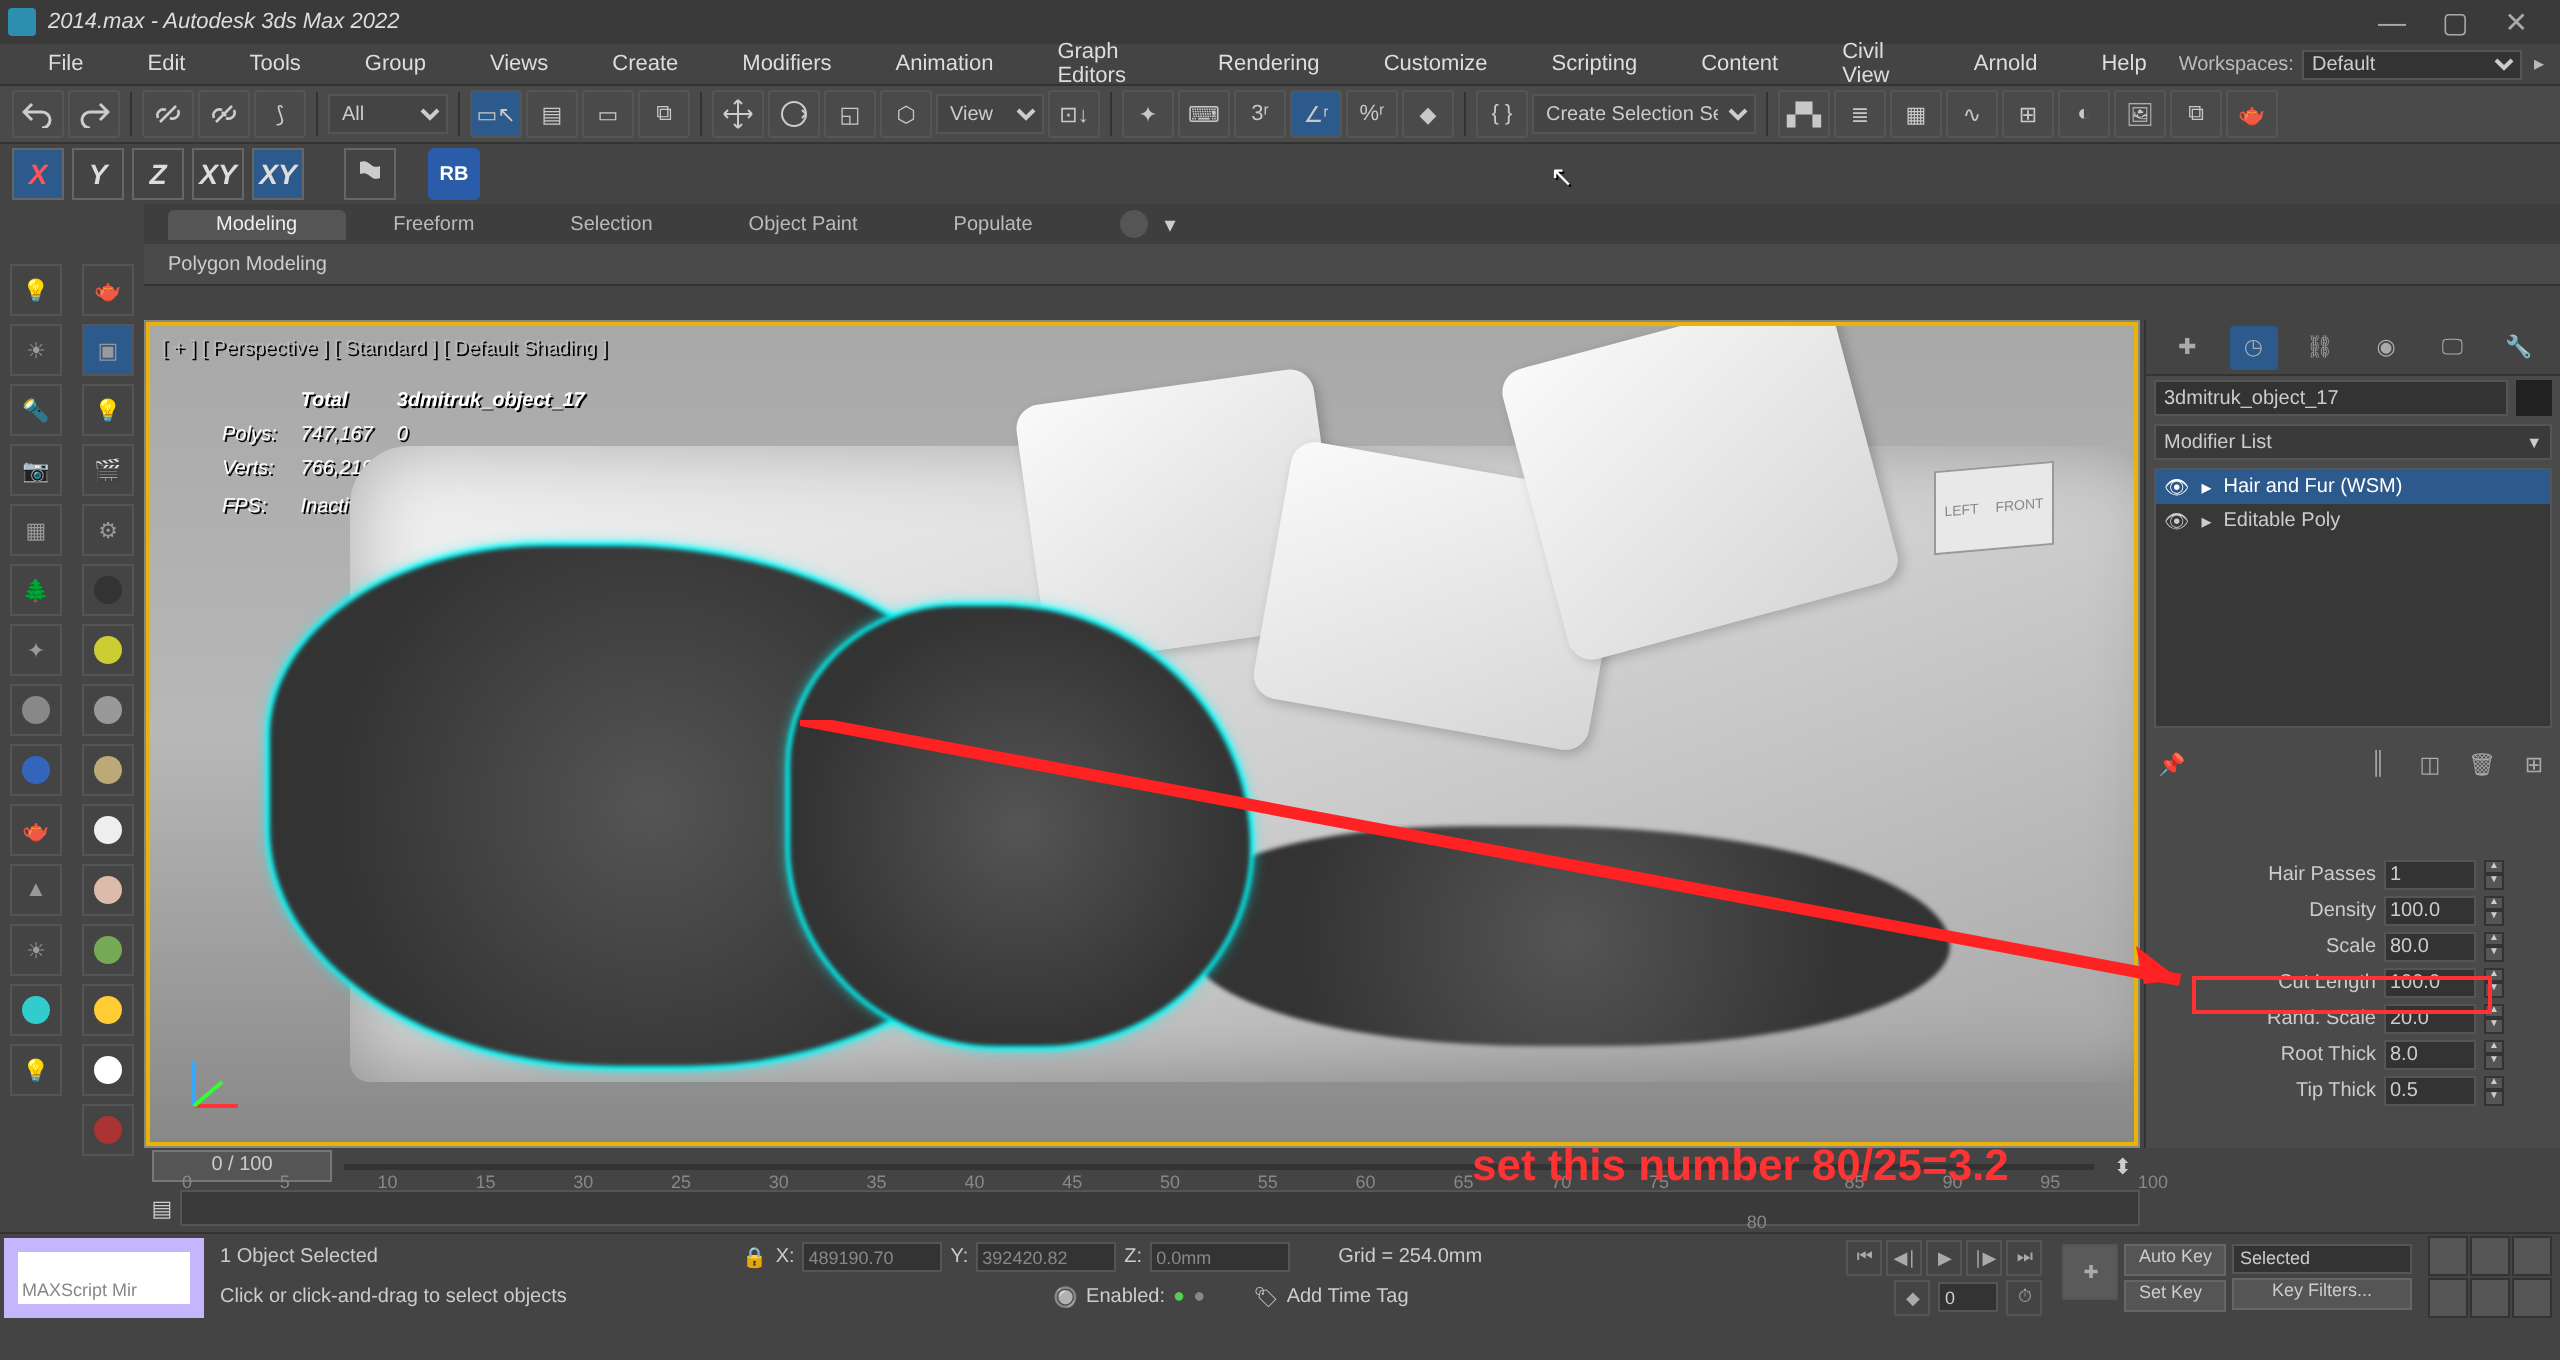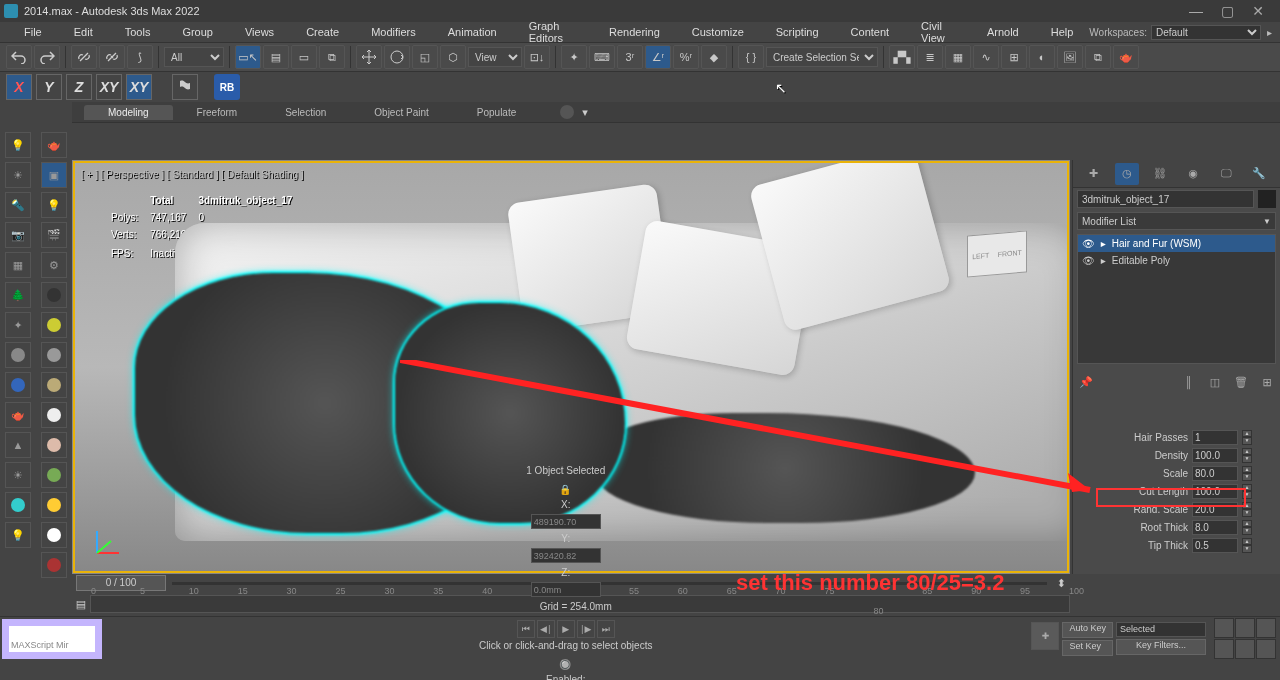--- a/index.html
+++ b/index.html
@@ -1,21 +1,21 @@
 <!DOCTYPE html>
 <html><head>
 <meta charset="utf-8">
 <style>
 * { margin:0; padding:0; box-sizing:border-box; font-family:"Segoe UI",Arial,sans-serif; user-select:none; }
 body { width:1280px; height:680px; background:#444; color:#ccc; font-size:11px; overflow:hidden; position:relative; }
 
 
 .titlebar { height:22px; background:#3a3a3a; display:flex; align-items:center; padding:0 4px; }
 .titlebar .app-icon { width:14px; height:14px; background:#2d8fb0; margin-right:6px; border-radius:2px; }
-.titlebar .title { font-size:11px; color:#ddd; flex:1; }
+.titlebar .title { font-size:11px; color:#ddd; flex:1;font-style:italic; }
 .titlebar .win-ctrl { display:flex; gap:18px; padding-right:12px; }
 .titlebar .win-ctrl span { color:#aaa; font-size:14px; cursor:pointer; }
 
 
 .menubar { height:20px; background:#444; display:flex; align-items:center; padding:0 8px; gap:0; }
 .menubar .menu { padding:2px 16px; color:#ddd; font-size:11px; cursor:pointer; }
 .menubar .workspaces { margin-left:auto; display:flex; align-items:center; color:#bbb; font-size:10px; }
 .menubar .workspaces select { background:#333; color:#ccc; border:1px solid #555; font-size:10px; margin-left:4px; width:110px; height:15px;}
 
 
@@ -44,21 +44,21 @@
 .leftbar { position:absolute; left:0; top:128px; width:36px; display:flex; flex-direction:column; align-items:center; gap:4px; padding-top:4px;}
 .leftbar2 { position:absolute; left:36px; top:128px; width:36px; display:flex; flex-direction:column; align-items:center; gap:4px; padding-top:4px;}
 .sidebtn { width:26px; height:26px; border:1px solid #555; background:#444; display:flex; align-items:center; justify-content:center; cursor:pointer; color:#999; }
 .sidebtn.active { background:#2d5a8c; }
 .dot { width:14px; height:14px; border-radius:50%; }
 
 
 .viewport-wrap { position:absolute; left:72px; top:160px; right:210px; bottom:106px; background:#eab308; border:1px solid #888; }
 .viewport { position:absolute; inset:2px; background:linear-gradient(180deg,#a8a8a8 0%,#b8b8b8 50%,#888 100%); overflow:hidden; }
 .vp-label { position:absolute; top:6px; left:6px; color:#bbb; font-size:10px; text-shadow:1px 1px #000; }
-.vp-stats { position:absolute; top:28px; left:34px; color:#fff; font-size:10px; text-shadow:1px 1px #000; line-height:15px; }
+.vp-stats { position:absolute; top:28px; left:34px; color:#fff; font-size:10px; text-shadow:1px 1px #000; line-height:15px;font-style:italic; }
 .vp-stats table td {padding:0 10px 0 0; text-align:left; font-size:10px;}
 .vp-stats .hdr { font-weight:bold; }
 .sofa { position:absolute; left:100px; top:60px; right:-20px; bottom:30px; background:linear-gradient(160deg,#f5f5f5,#d0d0d0 50%,#aeaeae 90%); border-radius:30px 30px 10px 10px; box-shadow: inset 0 0 40px rgba(0,0,0,0.3);}
 .pillow { position:absolute; background:linear-gradient(150deg,#fafafa,#d5d5d5); border-radius:12px; transform:rotate(-8deg); box-shadow:2px 2px 6px rgba(0,0,0,.2);}
 .fur { position:absolute; background:radial-gradient(circle,#555,#333 70%); filter:blur(1px); border-radius:40% 60% 50% 50%; }
 .fur.sel { box-shadow:0 0 0 2px #0ff, 0 0 8px #0ff; }
 .angle-cube { position:absolute; right:40px; top:70px; width:60px; height:42px; background:#e8e8e8; border:1px solid #999; font-size:7px; display:flex; align-items:center; justify-content:space-around; color:#888; transform:skewY(-5deg);}
 .gizmo { position:absolute; left:18px; bottom:14px; width:30px; height:30px; }
 .red-arrow { position:absolute; z-index:5; pointer-events:none; }
 .red-text { position:absolute; color:#f33; font-size:22px; font-weight:bold; z-index:6; pointer-events:none;}
@@ -91,21 +91,21 @@
 .timeslider-row { position:absolute; left:72px; right:210px; bottom:88px; height:18px; display:flex; align-items:center; background:#444;}
 .timeslider-row .slider-handle { width:90px; height:16px; background:#555; border:1px solid #777; color:#ccc; font-size:10px; text-align:center; line-height:14px; margin-left:4px;}
 .timeslider-row .track{flex:1;height:3px;background:#333;margin:0 6px;}
 .timeline { position:absolute; left:72px; right:210px; bottom:64px; height:24px; background:#444; display:flex; align-items:center;}
 .timeline .ruler{flex:1;height:18px;background:#3a3a3a;border:1px solid #555;position:relative;font-size:8px;color:#888;}
 .timeline .tick{position:absolute;top:-10px;font-size:9px;color:#888;}
 
 .statusrow { position:absolute; left:0; right:0; bottom:20px; height:44px; background:#444; border-top:1px solid #333; display:flex; align-items:center;}
 .mxs { width:100px; height:40px; background:#ffffff; border:7px solid #c4b5fd; margin:2px; font-size:9px; color:#888; padding:14px 2px 2px 2px;}
 .stat-mid{flex:1;display:flex;flex-direction:column;gap:2px;padding:2px 6px;}
-.coord-row{display:flex;gap:4px;align-items:center;font-size:10px;color:#ccc;flex-direction:column;}
+.coord-row{display:flex;gap:4px;align-items:center;font-size:10px;color:#ccc;}
 .coord-row input{width:70px;background:#333;border:1px solid #555;color:#888;height:15px;font-size:9px;padding:0 2px;}
 .play-ctrl{display:flex;gap:2px;align-items:center;}
 .pbtn{width:18px;height:18px;border:1px solid #555;background:#444;display:flex;align-items:center;justify-content:center;color:#aaa;font-size:9px;}
 .keybtn{height:16px;padding:0 6px;background:#555;border:1px solid #666;color:#ccc;font-size:9px;}
 .sel-lock{width:90px;height:15px;background:#333;border:1px solid #555;color:#ccc;font-size:9px;padding:0 3px;}
 .nav-cluster{display:grid;grid-template-columns:repeat(3,20px);grid-template-rows:repeat(2,20px);gap:1px;margin:0 4px;}
 .nav-cluster div{background:#555;border:1px solid #333;}
 </style>
 </head>
 <body>
@@ -231,20 +231,21 @@
 <div class="ribbon">
   <div class="ribbon-tabs" id="ribbon-tabs">
       <div class="ribbon-tab active">Modeling</div>
       <div class="ribbon-tab">Freeform</div>
       <div class="ribbon-tab">Selection</div>
       <div class="ribbon-tab">Object Paint</div>
       <div class="ribbon-tab">Populate</div>
       <div class="ribbon-btn"></div>
       <span style="margin-left: 8px;">▾</span>
     </div>
+  <div class="ribbon-panel">Polygon Modeling</div>
 </div>
 
 <div class="leftbar">
   <div class="sidebtn">💡</div>
   <div class="sidebtn">☀</div>
   <div class="sidebtn">🔦</div>
   <div class="sidebtn">📷</div>
   <div class="sidebtn">▦</div>
   <div class="sidebtn">🌲</div>
   <div class="sidebtn">✦</div>

